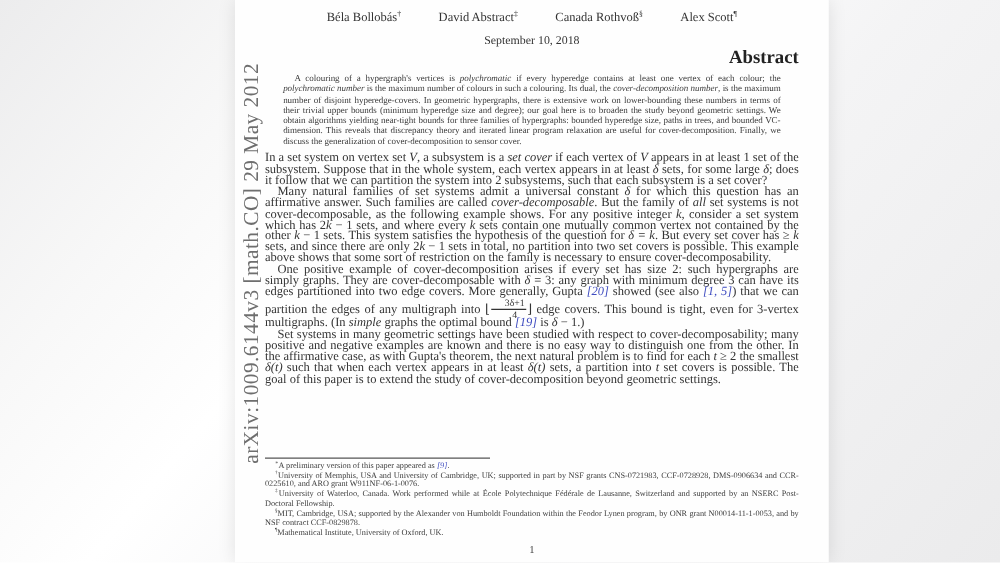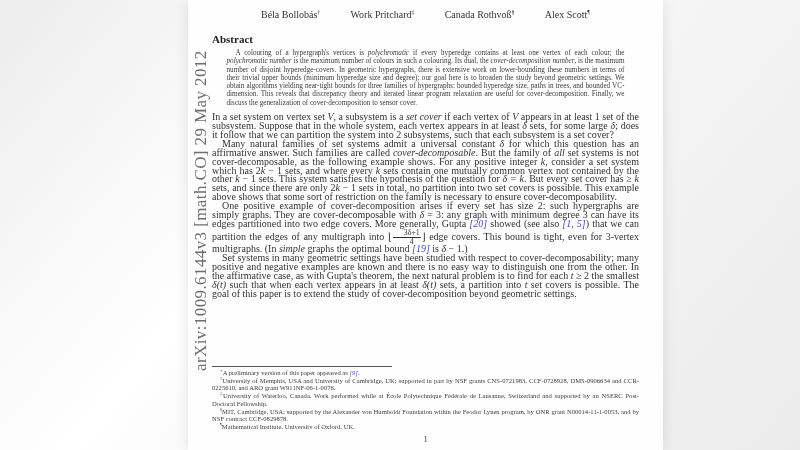--- a/index.html
+++ b/index.html
@@ -16,21 +16,21 @@
   .watermark {
     position:absolute; left:3px; top:28px; height:366px; width:24px;
     writing-mode:vertical-rl; transform:rotate(180deg);
     font-size:17px; color:#6e6e6e; letter-spacing:0.4px;
     text-align:center; white-space:nowrap;
   }
   .main { position:absolute; left:24px; right:24px; top:0; height:363px; overflow:hidden; }
   .title { text-align:center; margin-top:5px; font-size:15px; color:#2b2b2b; }
   .authors { display:flex; justify-content:center; gap:30px; margin-top:9px; font-size:10px; color:#333; }
   .date { text-align:center; margin-top:8px; font-size:9.5px; }
-  .abs-head { text-align:left; margin-top:13px; font-size:11px; font-weight:bold; color:#222; }
+  .abs-head { text-align:right; font-size:15px; font-weight:bold; color:#222; }
   .abstract {
     width:398px; margin:4px auto 0 auto; font-size:7.2px; line-height:8.3px;
     text-align:justify; color:#3a3a3a;
   }
   .abstract .lead { display:inline-block; width:9px; }
   .sec-head { margin-top:13px; font-size:13px; font-weight:bold; color:#222; }
   .sec-head .num { margin-right:14px; }
   .body-par { font-size:10px; line-height:8.9px; text-align:justify; color:#333; }
   .body-par.ind { text-indent:10px; }
   .footarea {
@@ -52,25 +52,26 @@
 
 <div class="page">
 
   <div class="watermark">arXiv:1009.6144v3  [math.CO]  29 May 2012</div>
 
   <div class="main">
 
 
     <div class="authors">
       <span><span>Béla Bollobás</span><sup>†</sup></span>
-      <span><span>Work Pritchard</span><sup>‡</sup></span>
+      <span><span>David Abstract</span><sup>‡</sup></span>
       <span><span>Canada Rothvoß</span><sup>§</sup></span>
       <span><span>Alex Scott</span><sup>¶</sup></span>
     </div>
 
+    <div class="date">September 10, 2018</div>
 
     <div class="abs-head">Abstract</div>
     <div class="abstract"><span class="lead"></span><span><span>A colouring of a hypergraph's vertices is </span><span class="it">polychromatic</span><span> if every hyperedge contains at least one vertex of each colour; the </span><span class="it">polychromatic number</span><span> is the maximum number of colours in such a colouring. Its dual, the </span><span class="it">cover-decomposition number</span><span>, is the maximum number of disjoint hyperedge-covers.  In geometric hypergraphs, there is extensive work on lower-bounding these numbers in terms of their trivial upper bounds (minimum hyperedge size and degree); our goal here is to broaden the study beyond geometric settings. We obtain algorithms yielding near-tight bounds for three families of hypergraphs: bounded hyperedge size, paths in trees, and bounded VC-dimension.  This reveals that discrepancy theory and iterated linear program relaxation are useful for cover-decomposition.  Finally, we discuss the generalization of cover-decomposition to sensor cover.</span></span></div>
 
 
     <p class="body-par" style="margin-top:6px"><span>In a set system on vertex set </span><span class="it">V</span><span>, a subsystem is a </span><span class="it">set cover</span><span> if each vertex of </span><span class="it">V</span><span> appears in at least 1 set of the subsystem.  Suppose that in the whole system, each vertex appears in at least </span><span class="it">δ</span><span> sets, for some large </span><span class="it">δ</span><span>; does it follow that we can partition the system into 2 subsystems, such that each subsystem is a set cover?</span></p>
     <p class="body-par ind"><span>Many natural families of set systems admit a universal constant </span><span class="it">δ</span><span> for which this question has an affirmative answer.  Such families are called </span><span class="it">cover-decomposable</span><span>.  But the family of </span><span class="it">all</span><span> set systems is not cover-decomposable, as the following example shows. For any positive integer </span><span class="it">k</span><span>, consider a set system which has 2</span><span class="it">k</span><span> − 1 sets, and where every </span><span class="it">k</span><span> sets contain one mutually common vertex not contained by the other </span><span class="it">k</span><span> − 1 sets. This system satisfies the hypothesis of the question for </span><span class="it">δ = k</span><span>. But every set cover has ≥ </span><span class="it">k</span><span> sets, and since there are only 2</span><span class="it">k</span><span> − 1 sets in total, no partition into two set covers is possible.  This example above shows that some sort of restriction on the family is necessary to ensure cover-decomposability.</span></p>
     <p class="body-par ind"><span>One positive example of cover-decomposition arises if every set has size 2: such hypergraphs are simply graphs.  They are cover-decomposable with </span><span class="it">δ</span><span> = 3:  any graph with minimum degree 3 can have its edges partitioned into two edge covers. More generally, Gupta </span><span class="cite">[20]</span><span> showed (see also </span><span class="cite">[1, 5]</span><span>) that we can partition the edges of any multigraph into ⌊</span><span class="frac"><span class="fn">3δ+1</span><span class="fd">4</span></span><span>⌋ edge covers. This bound is tight, even for 3-vertex multigraphs. (In </span><span class="it">simple</span><span> graphs the optimal bound </span><span class="cite">[19]</span><span> is </span><span class="it">δ</span><span> − 1.)</span></p>
     <p class="body-par ind"><span>Set systems in many geometric settings have been studied with respect to cover-decomposability; many positive and negative examples are known and there is no easy way to distinguish one from the other. In the affirmative case, as with Gupta's theorem, the next natural problem is to find for each </span><span class="it">t</span><span> ≥ 2 the smallest </span><span class="it">δ(t)</span><span> such that when each vertex appears in at least </span><span class="it">δ(t)</span><span> sets, a partition into </span><span class="it">t</span><span> set covers is possible.  The goal of this paper is to extend the study of cover-decomposition beyond geometric settings.</span></p>
 

